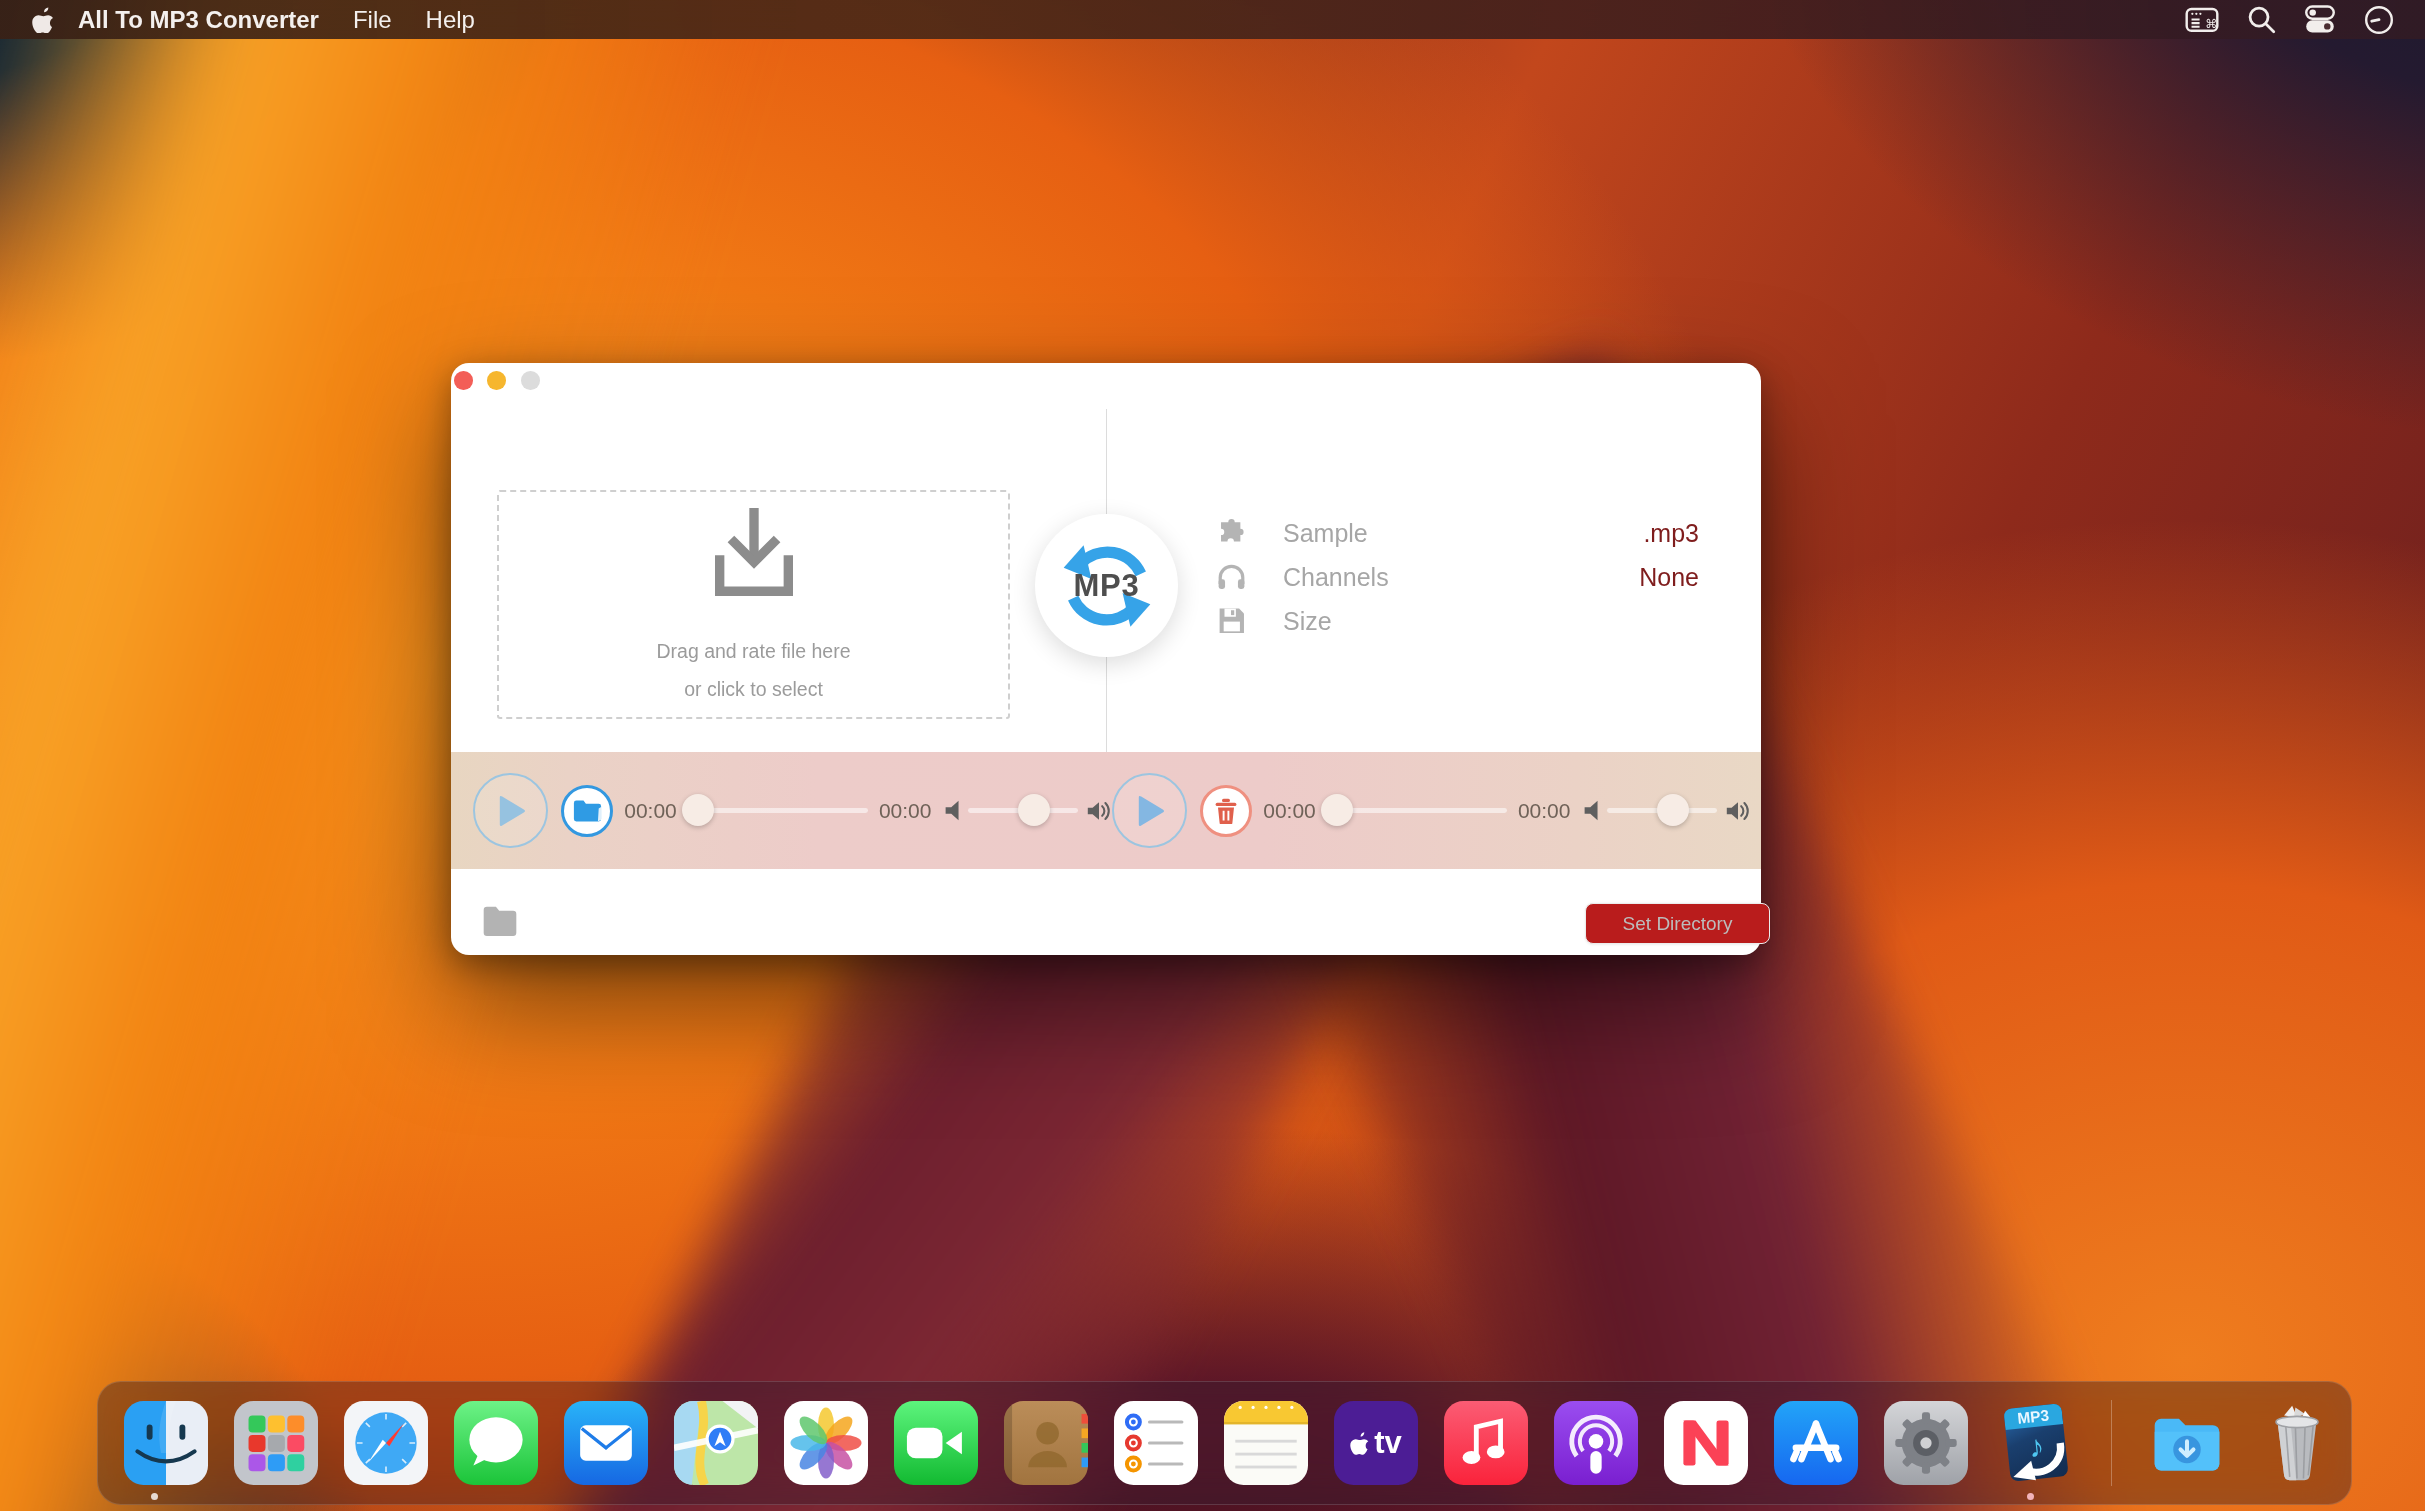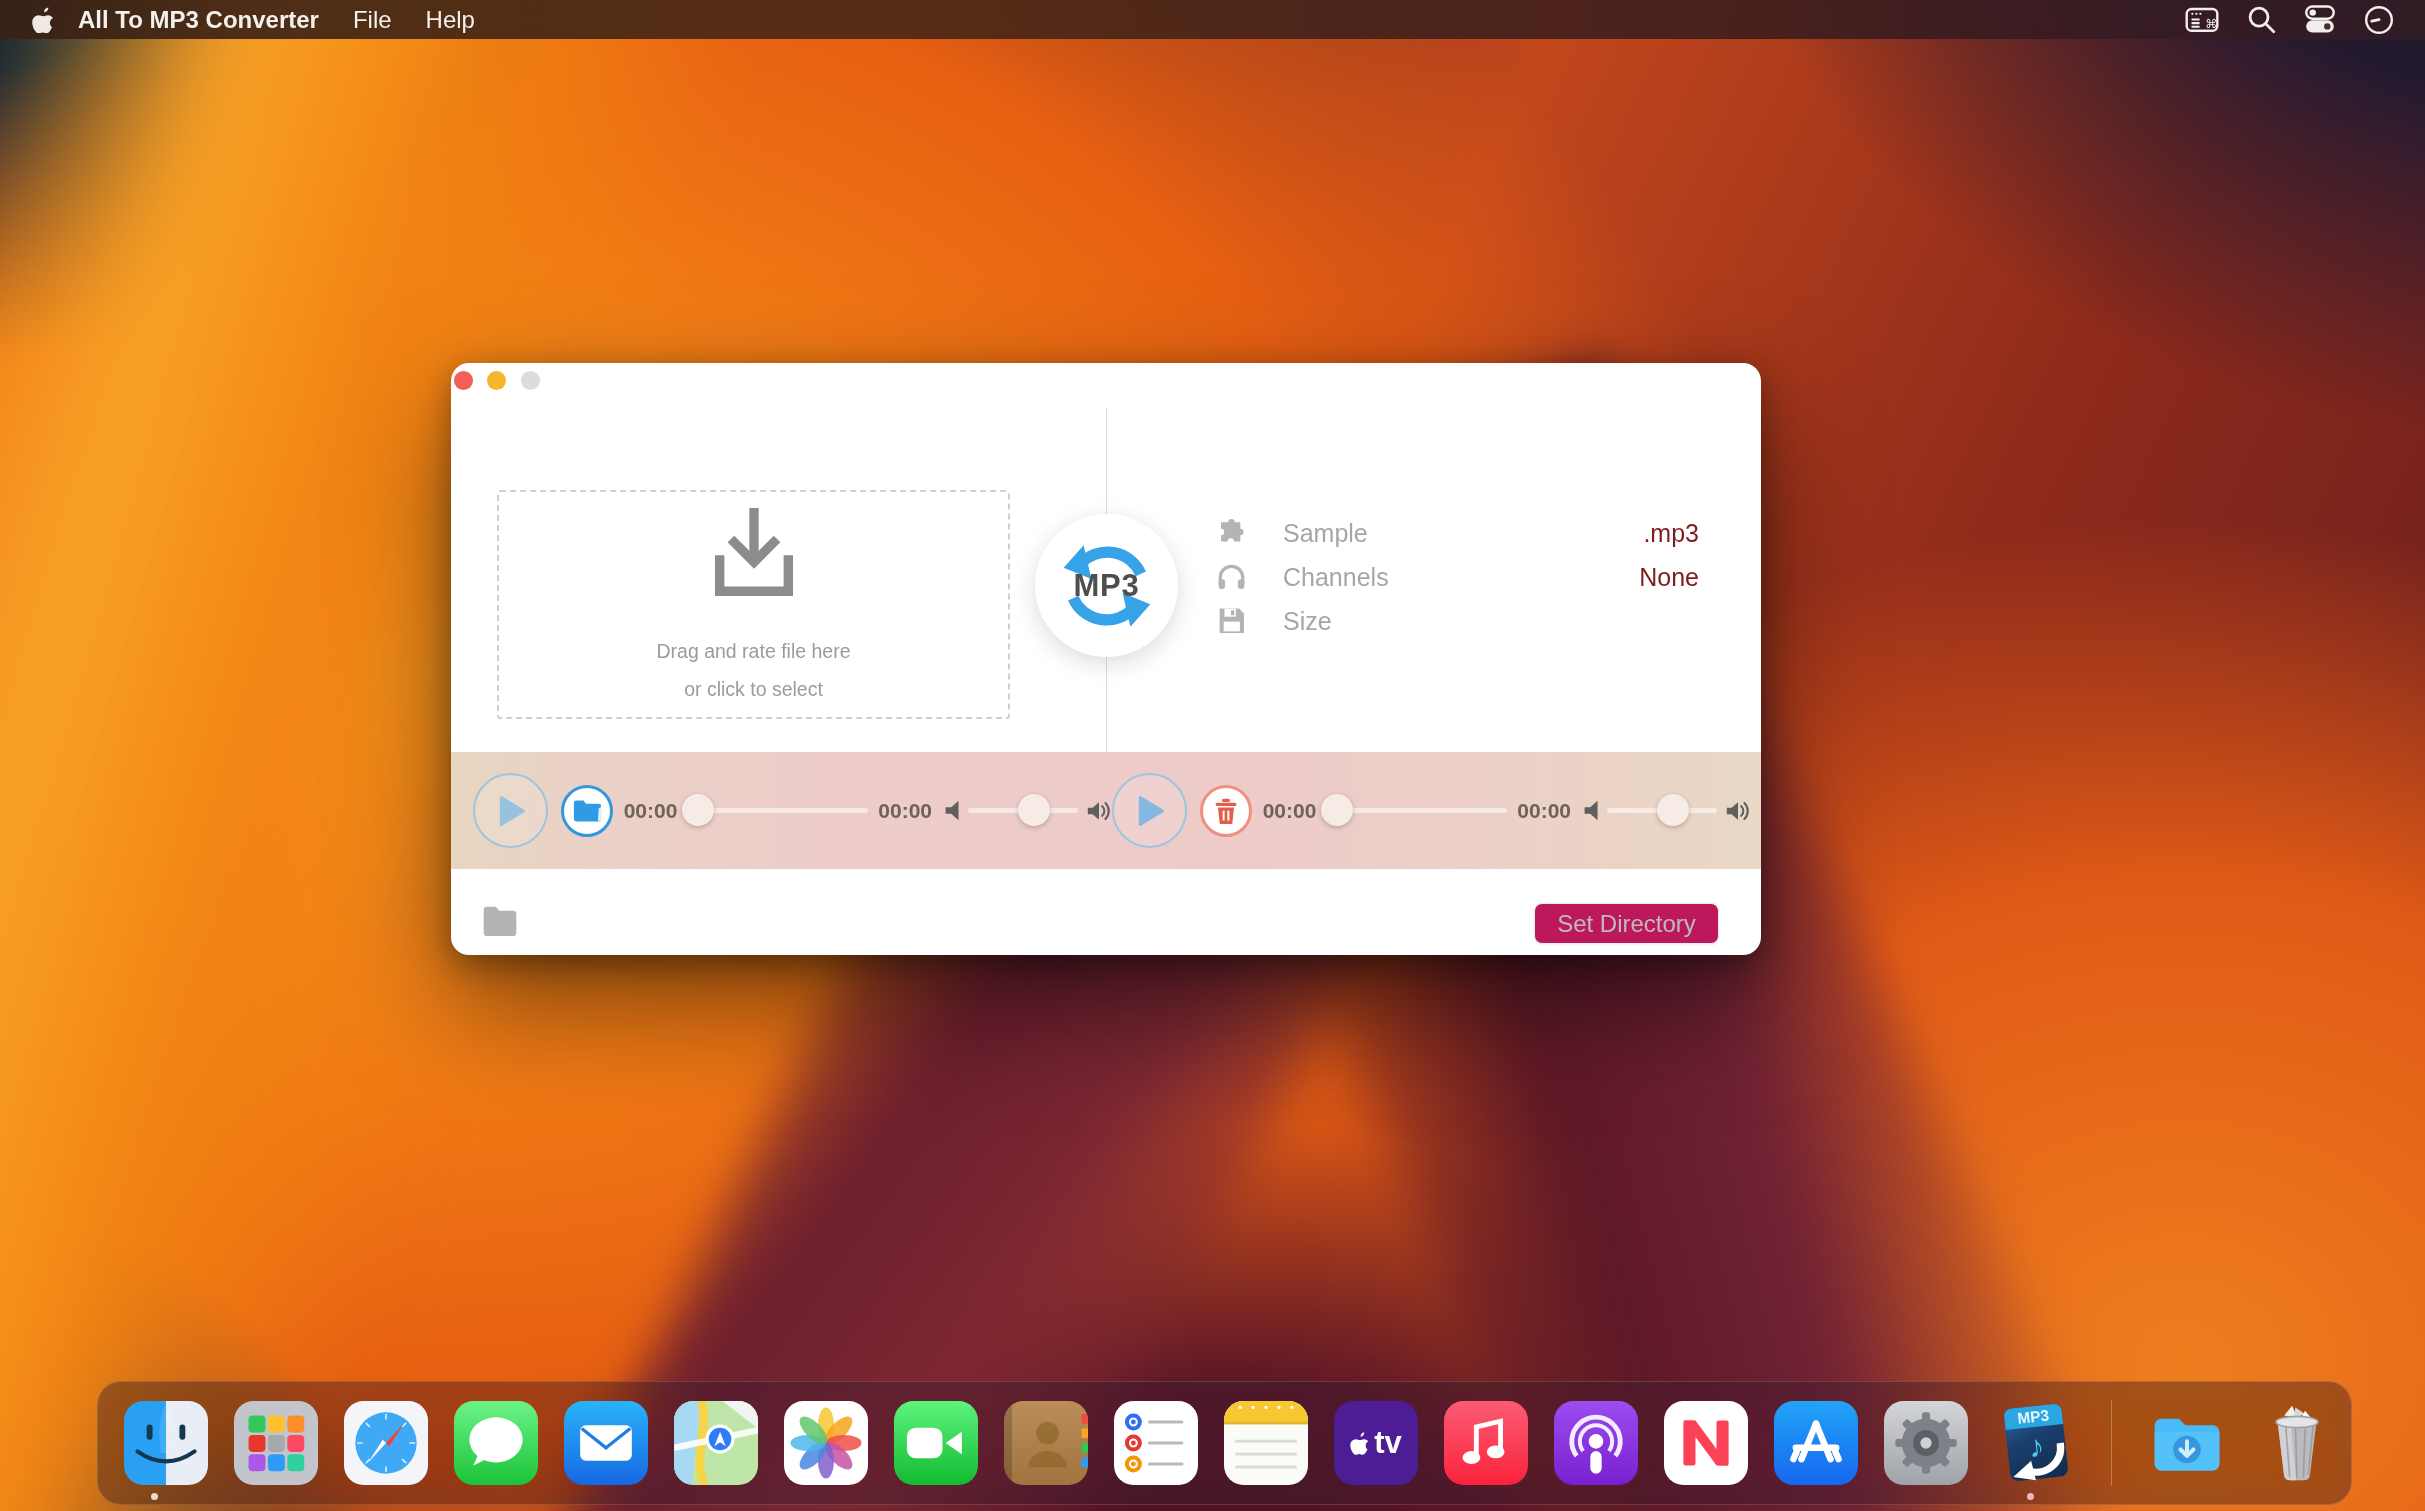--- a/index.html
+++ b/index.html
@@ -76,36 +76,36 @@
     background:linear-gradient(90deg,#e8d6c1 0%, #ead2c6 9%, #edccc9 28%, #edcbc9 62%, #ebd2c6 86%, #e9d8c5 100%); }
   .pgroup { position:absolute; top:0; height:117px; display:flex; align-items:center; }
   #pgroup-left { left:22px; }
   #pgroup-right { left:661px; }
   .btn-play { width:75px; height:75px; border-radius:50%; border:2.4px solid #9cc5e0;
     background:rgba(255,255,255,.12); display:flex; align-items:center; justify-content:center; }
   .btn-small { width:52px; height:52px; border-radius:50%; background:#ffffff;
     display:flex; align-items:center; justify-content:center; margin-left:13px; }
   .btn-folder { border:3.2px solid #3398e0; }
   .btn-trash  { border:3.2px solid #ef9080; }
-  .ptime { width:62px; font-size:21px; color:#6f6258; text-align:center; margin-left:6.5px;font-weight:bold; }
+  .ptime { width:62px; font-size:21px; color:#6f6258; text-align:center; margin-left:6.5px; }
   .slider { position:relative; height:36px; margin-left:3.2px; }
   .seek { width:183px; }
   .vol  { width:110px; }
   .slider .track { position:absolute; left:0; right:0; top:15.4px; height:4.9px; border-radius:2.4px;
     background:rgba(255,255,255,.55); }
   .slider .thumb { position:absolute; top:1.6px; width:32px; height:32px; border-radius:50%;
     background:#f7ece5; box-shadow:0 1.6px 5.7px rgba(0,0,0,.22); }
   .thumb.at0  { left:-3.2px; }
   .thumb.at45 { left:45%; }
   .spk { margin-left:8px; display:flex; align-items:center; }
 
   #footer-folder { position:absolute; left:31px; top:542px; }
-  #set-directory { position:absolute; left:1083px; top:540px; width:185px; height:41px;
-    background:#be185d; border:0.8px solid #ececec; border-radius:8px;
-    color:#bcbcbc; font-size:24px; display:flex; align-items:center; justify-content:center;
+  #set-directory { position:absolute; left:1134px; top:540px; width:185px; height:41px;
+    background:#b91c1c; border:0.8px solid #ececec; border-radius:8px;
+    color:#bcbcbc; font-size:19px; display:flex; align-items:center; justify-content:center;
     box-shadow:0 0.8px 2.4px rgba(0,0,0,.07); }
 
   
   #dock { position:absolute; left:97px; top:1381px; width:2255px; height:124px; z-index:40;
     background:rgba(42,34,48,.42); backdrop-filter:blur(21px) saturate(1.3);
     border:0.8px solid rgba(255,255,255,.14); border-radius:24px;
     display:flex; align-items:center; padding:0 13px; }
   .ditem { width:84px; height:84px; margin:0 13px; position:relative; flex:none; }
   .dbg { position:absolute; inset:0; border-radius:19.5px; overflow:hidden; }
   .dsep { width:1.6px; height:86px; background:rgba(255,255,255,.28); margin:0 19.5px; flex:none; }

